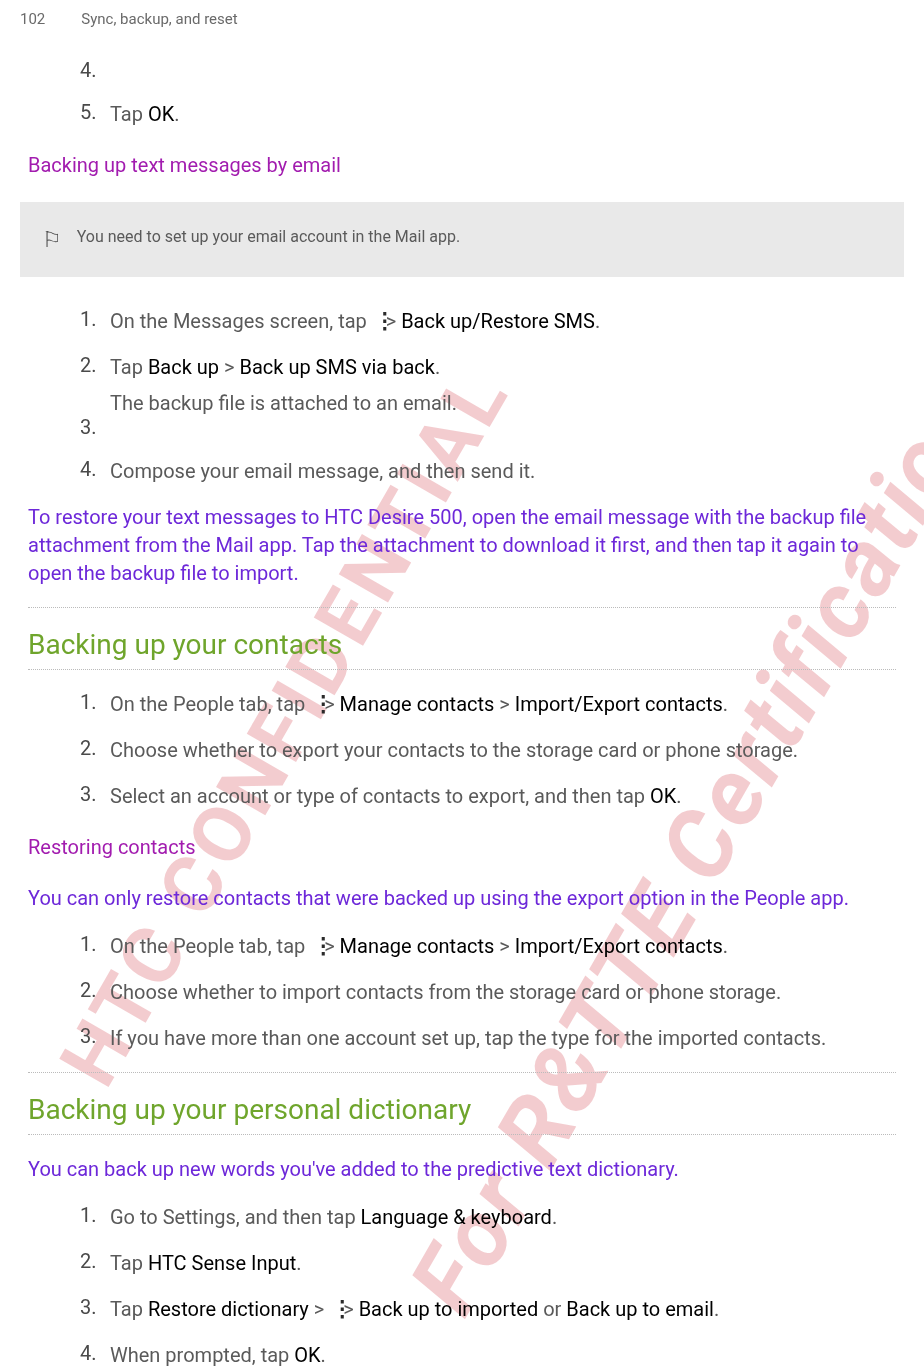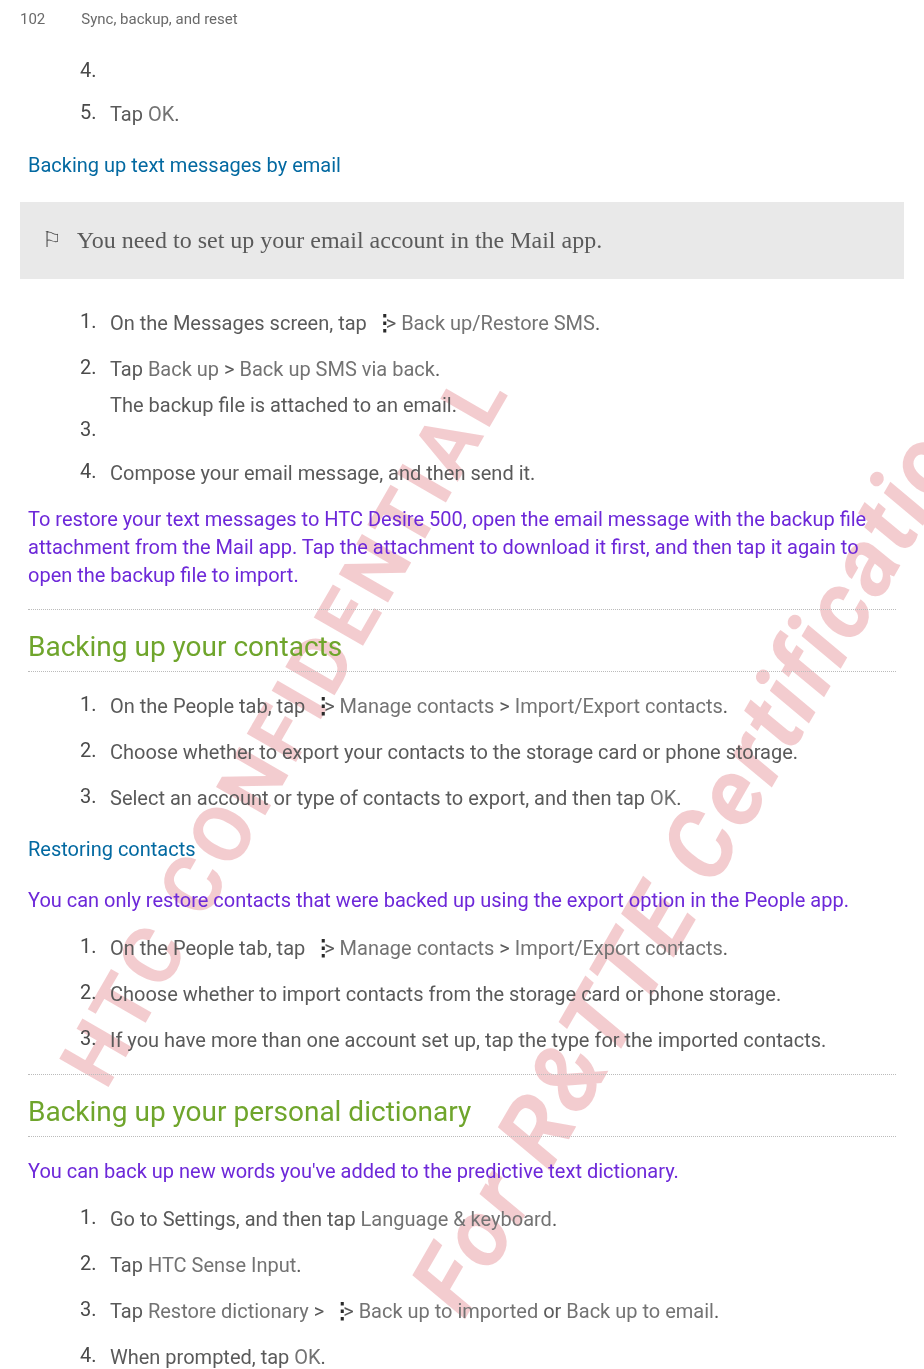--- a/index.html
+++ b/index.html
@@ -68,25 +68,25 @@
       flex-shrink: 0;
       font-size: 20px;
       color: #4a4a4a;
     }
     .list-text {
       font-size: 20px;
       line-height: 1.4;
       color: #5a5a5a;
     }
     .list-text .bold {
-      color: #737373;
+      color: #000000;
     }
     .section-subtitle {
       font-size: 20px;
-      color: #0369a1;
+      color: #a21caf;
       margin-top: 25px;
       margin-bottom: 25px;
       padding-left: 8px;
     }
     .section-title-green {
       font-size: 28px;
       color: #6fa52c;
       margin: 5px 0 5px 8px;
     }
     .dotted-hr {
@@ -103,23 +103,22 @@
       gap: 15px;
     }
     .flag-icon {
       font-size: 22px;
       color: #4a4a4a;
       margin-top: 0;
       flex-shrink: 0;
       padding-left: 2px;
     }
     .note-text {
-      font-size: 24px;
+      font-size: 16px;
       color: #5a5a5a;
-      font-family: Liberation Serif, serif;
     }
     .step-subtext {
       font-size: 20px;
       color: #5a5a5a;
       padding-left: 90px;
       margin-top: -8px;
     }
     .para {
       font-size: 20px;
       color: #6d28d9;

